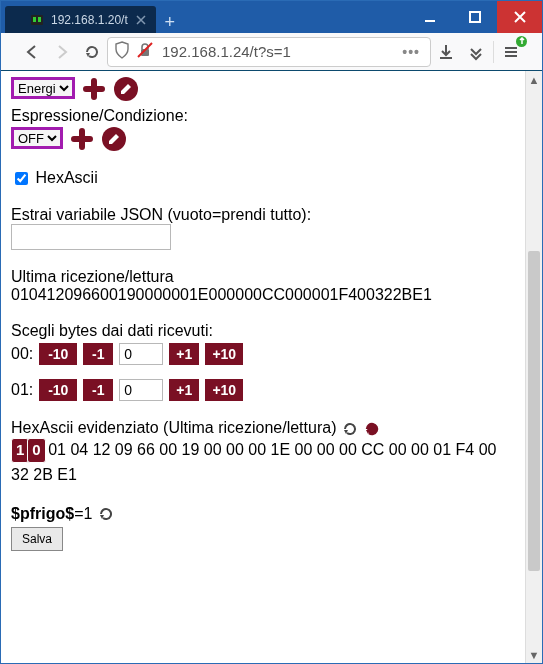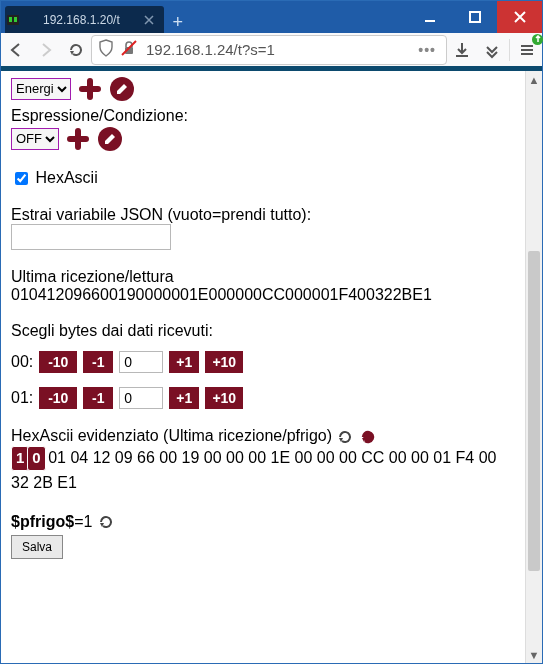--- a/index.html
+++ b/index.html
@@ -1,60 +1,60 @@
 <!DOCTYPE html>
 <html><head>
 <meta charset="utf-8">
 <style>
   * { box-sizing: border-box; }
   body { margin:0; font-family: "Segoe UI", Arial, sans-serif; font-size:14px; background:#fff; }
   .window { width:543px; height:664px; border:1px solid #2a6bb5; display:flex; flex-direction:column; background:#fff; position:relative; }
   
   .titlebar { height:32px; background:#1f5ca8; display:flex; align-items:stretch; color:#fff; }
   .tabs { display:flex; align-items:flex-end; padding-left:4px; gap:0; flex:1; }
-  .tab { display:flex; align-items:center; gap:22px; padding:5px 8px 5px 0; font-size:12px; border-top-left-radius:3px; border-top-right-radius:3px; min-width:130px; max-width:160px; height:27px; margin-top:5px; }
+  .tab { display:flex; align-items:center; gap:6px; padding:5px 8px 5px 24px; font-size:12px; border-top-left-radius:3px; border-top-right-radius:3px; min-width:130px; max-width:160px; height:27px; margin-top:5px; }
   .tab.inactive { background:#0c2a4d; color:#cbd8e6; }
   .tab.active { background:#f9f9fa; color:#222; }
   .tab .favicon { width:16px; height:16px; display:flex; align-items:center; justify-content:center; }
   .tab .favicon svg { display:block; }
   .tab .label { flex:1; white-space:nowrap; overflow:hidden; text-overflow:ellipsis; }
   .tab .close { width:14px; height:14px; display:flex; align-items:center; justify-content:center; opacity:.8; }
   .newtab { width:28px; display:flex; align-items:center; justify-content:center; font-size:18px; color:#cfe0f3; }
   .winbtns { display:flex; }
   .winbtn { width:45px; display:flex; align-items:center; justify-content:center; }
   .winbtn svg { display:block; }
   .winbtn.close { background:#c33; }
   
-  .toolbar { height:38px; background:#f9f9fa; border-bottom:5px solid #0c4a6e; display:flex; align-items:center; padding:0 0; gap:0; }
+  .toolbar { height:38px; background:#f9f9fa; border-bottom:1px solid #0c4a6e; display:flex; align-items:center; padding:0 16px; gap:0; }
   .tbtn { width:30px; height:30px; border-radius:4px; display:flex; align-items:center; justify-content:center; color:#555; }
   .tbtn.disabled { color:#bbb; }
   .urlbar { flex:1; height:30px; border:1px solid #ccc; border-radius:4px; background:#fff; display:flex; align-items:center; padding:0 6px; gap:6px; }
   .urlbar .shield { color:#777; }
   .urlbar .strike { position:relative; color:#666; }
   .urlbar input { flex:1; border:none; outline:none; font-size:15px; color:#555; font-family:inherit; }
   .page-actions { color:#888; font-weight:bold; letter-spacing:1px; padding:0 4px; }
   .sep { width:1px; height:22px; background:#ddd; margin:0 2px; }
   
   .content-wrap { flex:1; display:flex; overflow:hidden; position:relative; }
   .content { flex:1; overflow:auto; padding:4px 10px 10px 10px; font-size:16px; color:#000; }
   .scrollbar-v { width:17px; background:#f0f0f0; border-left:1px solid #ddd; position:relative; }
   .scroll-arrow { height:17px; display:flex; align-items:center; justify-content:center; color:#666; font-size:11px; }
   .scroll-thumb { position:absolute; left:2px; right:2px; background:#c9c9c9; border-radius:2px; }
   
   .row { margin:2px 0 6px 0; }
-  .sel { font-size:13px; border:1px solid #a21caf; background:#f6f6f6; height:22px; }
+  .sel { font-size:13px; border:3px solid #a21caf; background:#f6f6f6; height:22px; }
   .sel-wide { font-size:14px; height:23px; min-width:208px; }
   .icon-circle { width:24px; height:24px; border-radius:50%; background:#7a1024; display:inline-flex; align-items:center; justify-content:center; vertical-align:middle; }
   .icon-plus { width:30px; height:24px; display:inline-flex; align-items:center; justify-content:center; vertical-align:middle; }
   .icon-plus svg, .icon-circle svg { display:block; }
   .txt-input { border:1px solid #b8b8b8; height:26px; width:160px; font-size:14px; padding:2px 4px; }
   .cb { vertical-align:middle; }
   .section { margin-top:18px; }
   .hexline { font-size:16px; word-break:break-all; }
-  .stepper-row { display:flex; align-items:center; gap:6px; margin:11px 0; }
+  .stepper-row { display:flex; align-items:center; gap:6px; margin:3px 0; }
   .step-btn { background:#7a1024; color:#fff; border:none; height:22px; min-width:38px; font-size:14px; font-weight:bold; cursor:pointer; }
   .step-val { width:44px; height:22px; border:1px solid #b8b8b8; text-align:left; padding:0 4px; font-size:14px; }
   .hilite { display:inline-block; background:#7a1024; color:#fff; border:1px solid #fff; border-radius:3px; padding:0 4px; font-size:15px; font-weight:bold; margin-right:-2px; }
   .hexgroup { font-size:16px; line-height:1.5; }
   .reload-ico { display:inline-flex; vertical-align:middle; }
   .reload-ico svg { display:block; }
   .reload-red svg path, .reload-red svg polygon { fill:#7a1024; }
   .save-btn { background:#e9e9e9; border:1px solid #888; height:24px; padding:0 10px; font-size:12px; cursor:pointer; }
   .lbl { font-size:16px; }
   b.fld { font-weight:bold; }
@@ -230,21 +230,21 @@
           <span>01:</span>
           <button class="step-btn">-10</button>
           <button class="step-btn" style="min-width:30px">-1</button>
           <input class="step-val" type="text" value="0" style="">
           <button class="step-btn" style="min-width:30px">+1</button>
           <button class="step-btn">+10</button>
         </div>
       </div>
 
       <div class="section">
-        <span class="lbl">HexAscii evidenziato (Ultima ricezione/pfrigo)</span>
+        <span class="lbl">HexAscii evidenziato (Ultima ricezione/lettura)</span>
         <span class="reload-ico">
           <svg width="18" height="18">
               <path d="M4 9a5 5 0 1 1 2 4" fill="none" stroke="#444" stroke-width="2"></path>
               <polygon points="3,10 7,10 5,14" fill="#444"></polygon>
             </svg>
         </span>
         <span class="reload-ico reload-red">
           <svg width="18" height="18">
               <path d="M4 9a5 5 0 1 1 2 4" fill="none" stroke="#7a1024" stroke-width="2.5"></path>
               <polygon points="3,10 7,10 5,14" fill="#7a1024"></polygon>

